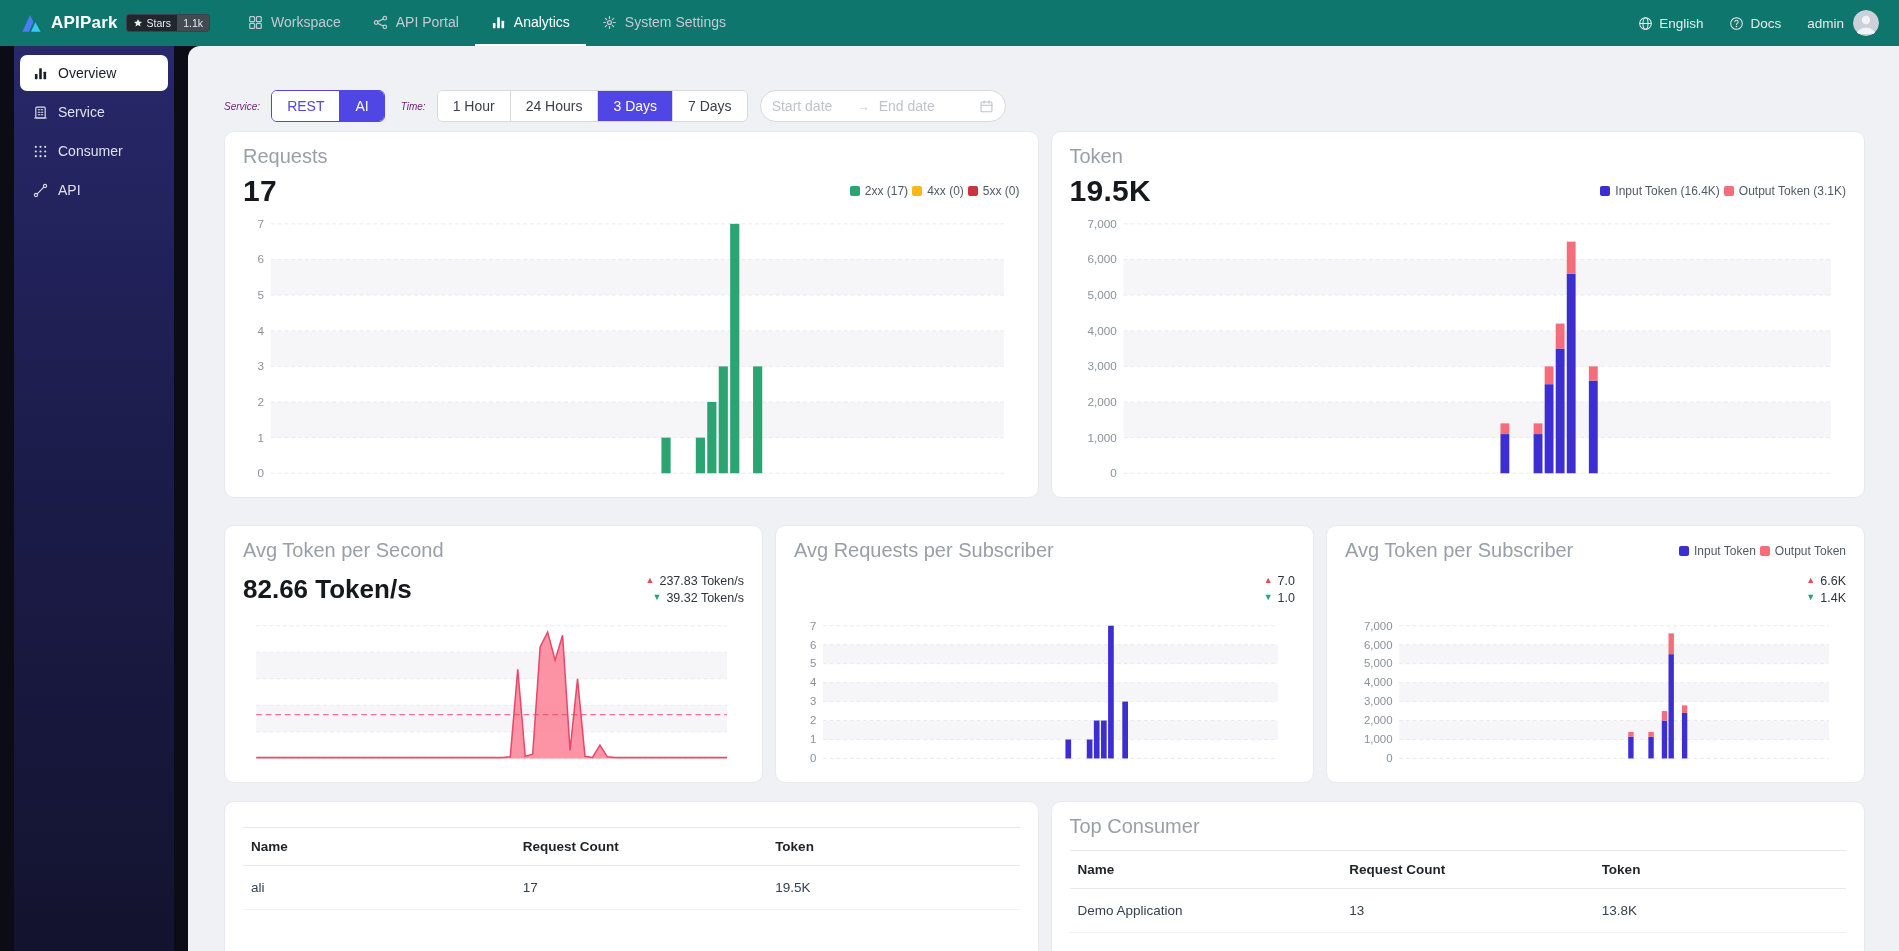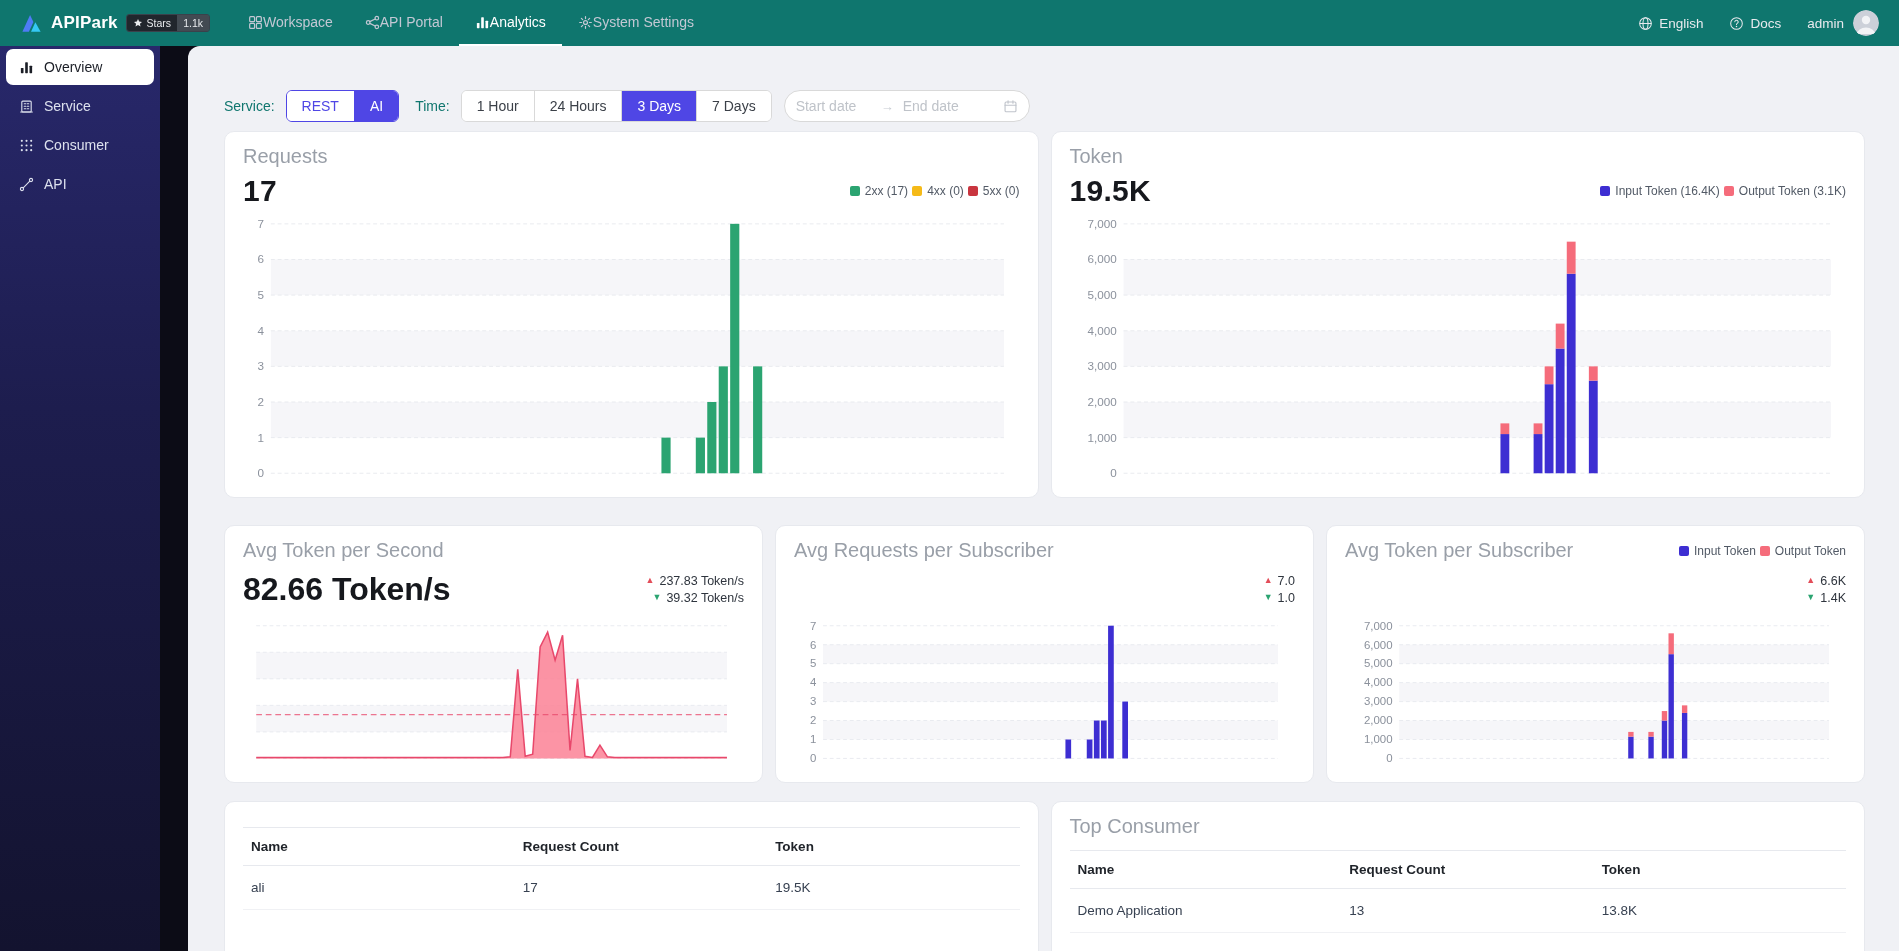--- a/index.html
+++ b/index.html
@@ -10,43 +10,43 @@
   
   .navbar { position:fixed; top:0; left:0; right:0; height:46px; background:#0f766e;
             display:flex; align-items:stretch; padding:0 20px; z-index:20; }
   .brand { display:flex; align-items:center; gap:8px; cursor:pointer; }
   .brand-name { color:#fff; font-weight:700; font-size:17px; letter-spacing:.2px; }
   .gh-badge { display:flex; align-items:center; height:18px; border:1px solid #3a414b;
               border-radius:3px; overflow:hidden; font-size:10.5px; color:#e8eaed; cursor:pointer; }
   .gh-left { display:flex; align-items:center; gap:4px; background:#21262d; padding:0 6px; height:100%; }
   .gh-right { background:#434a52; padding:0 6px; height:100%; display:flex; align-items:center; }
   nav.menu { display:flex; margin-left:22px; }
-  .menu-item { display:flex; align-items:center; padding:0 16px; font-size:14px;
+  .menu-item { display:flex; align-items:center; gap:8px; padding:0 16px; font-size:14px;
                color:#c3c8d4; border-bottom:2px solid transparent; cursor:pointer; }
   .menu-item.active { color:#fff; border-bottom-color:#fff; }
   .nav-right { margin-left:auto; display:flex; align-items:center; gap:26px;
                color:#e8eaee; font-size:13.5px; }
   .nav-link { display:flex; align-items:center; gap:6px; cursor:pointer; }
   .user { display:flex; align-items:center; gap:9px; cursor:pointer; }
   .avatar { width:26px; height:26px; border-radius:50%; overflow:hidden; display:inline-flex; }
 
   
-  .sidebar { position:fixed; top:46px; left:0; bottom:0; width:160px; padding:3px 6px;
+  .sidebar { position:fixed; top:46px; left:14px; bottom:0; width:160px; padding:9px 6px;
              background:linear-gradient(180deg,#28286b 0%, #1d1d4e 40%, #13132f 100%); }
   .side-item { display:flex; align-items:center; gap:10px; height:36px; padding:0 13px;
                border-radius:7px; color:#dde1ee; font-size:14px; margin-bottom:3px; cursor:pointer; }
   .side-item.active { background:#fff; color:#1b1e26; }
 
   
   .main { position:fixed; top:46px; left:188px; right:0; bottom:0; background:#f0f1f5;
           border-top-left-radius:12px; padding:44px 34px 0 36px; overflow:hidden; }
 
   
   .filterbar { display:flex; align-items:center; margin-bottom:9px; }
-  .flabel { font-size:14px; color:#0f766e; margin-right:11px; }
+  .flabel { font-size:10px; color:#701a75; margin-right:11px;font-style:italic; }
   .flabel.time { margin-left:16px; }
   .seg { display:flex; border:1px solid #d9d9d9; border-radius:6px; overflow:hidden;
          background:#fff; height:32px; }
   .seg button { border:none; background:#fff; padding:0 15px; font-size:14px; color:#3b4048;
                 cursor:pointer; border-left:1px solid #d9d9d9; font-family:inherit; }
   .seg button:first-child { border-left:none; }
   .seg button.sel { background:var(--accent); color:#fff; }
   .seg.accent { border-color:var(--accent); }
   .seg.accent button { color:var(--accent); border-left-color:var(--accent); }
   .seg.accent button.sel { background:var(--accent); color:#fff; }
@@ -63,21 +63,21 @@
   .row2 { display:grid; grid-template-columns:1fr 1fr 1fr; gap:12px; height:258px; margin-bottom:18px; }
   .row3 { display:grid; grid-template-columns:1fr 1fr; gap:12px; height:210px; }
 
   
   .card { background:#fff; border:1px solid var(--border); border-radius:10px;
           padding:13px 18px 14px; display:flex; flex-direction:column; min-height:0; overflow:hidden; }
   .card-title { font-size:20px; color:var(--titlegray); }
   .title-row { display:flex; justify-content:space-between; align-items:center; }
   .card-head { display:flex; justify-content:space-between; align-items:center; margin:6px 0 10px; }
   .big-value { font-size:30px; font-weight:700; color:var(--ink); letter-spacing:.3px; }
-  .big-value-sm { font-size:32px; font-weight:700; color:var(--ink); }
+  .big-value-sm { font-size:26px; font-weight:700; color:var(--ink); }
   .legend { display:flex; gap:4px; align-items:center; }
   .legend-item { display:flex; align-items:center; gap:5px; font-size:12px; color:#525a66; cursor:pointer; }
   .legend-swatch { width:10px; height:10px; border-radius:2px; display:inline-block; }
   .sub-head { display:flex; justify-content:space-between; align-items:center; margin:4px 0 8px; min-height:46px; }
   .stats { display:flex; flex-direction:column; align-items:flex-end; gap:3px; }
   .stat { display:flex; align-items:center; gap:5px; font-size:12.5px; color:#2f353e; }
   .stat .arr { font-size:9px; line-height:1; }
   .arr.up { color:#e34d59; }
   .arr.down { color:#2ba471; }
   .chart { flex:1; min-height:0; }

